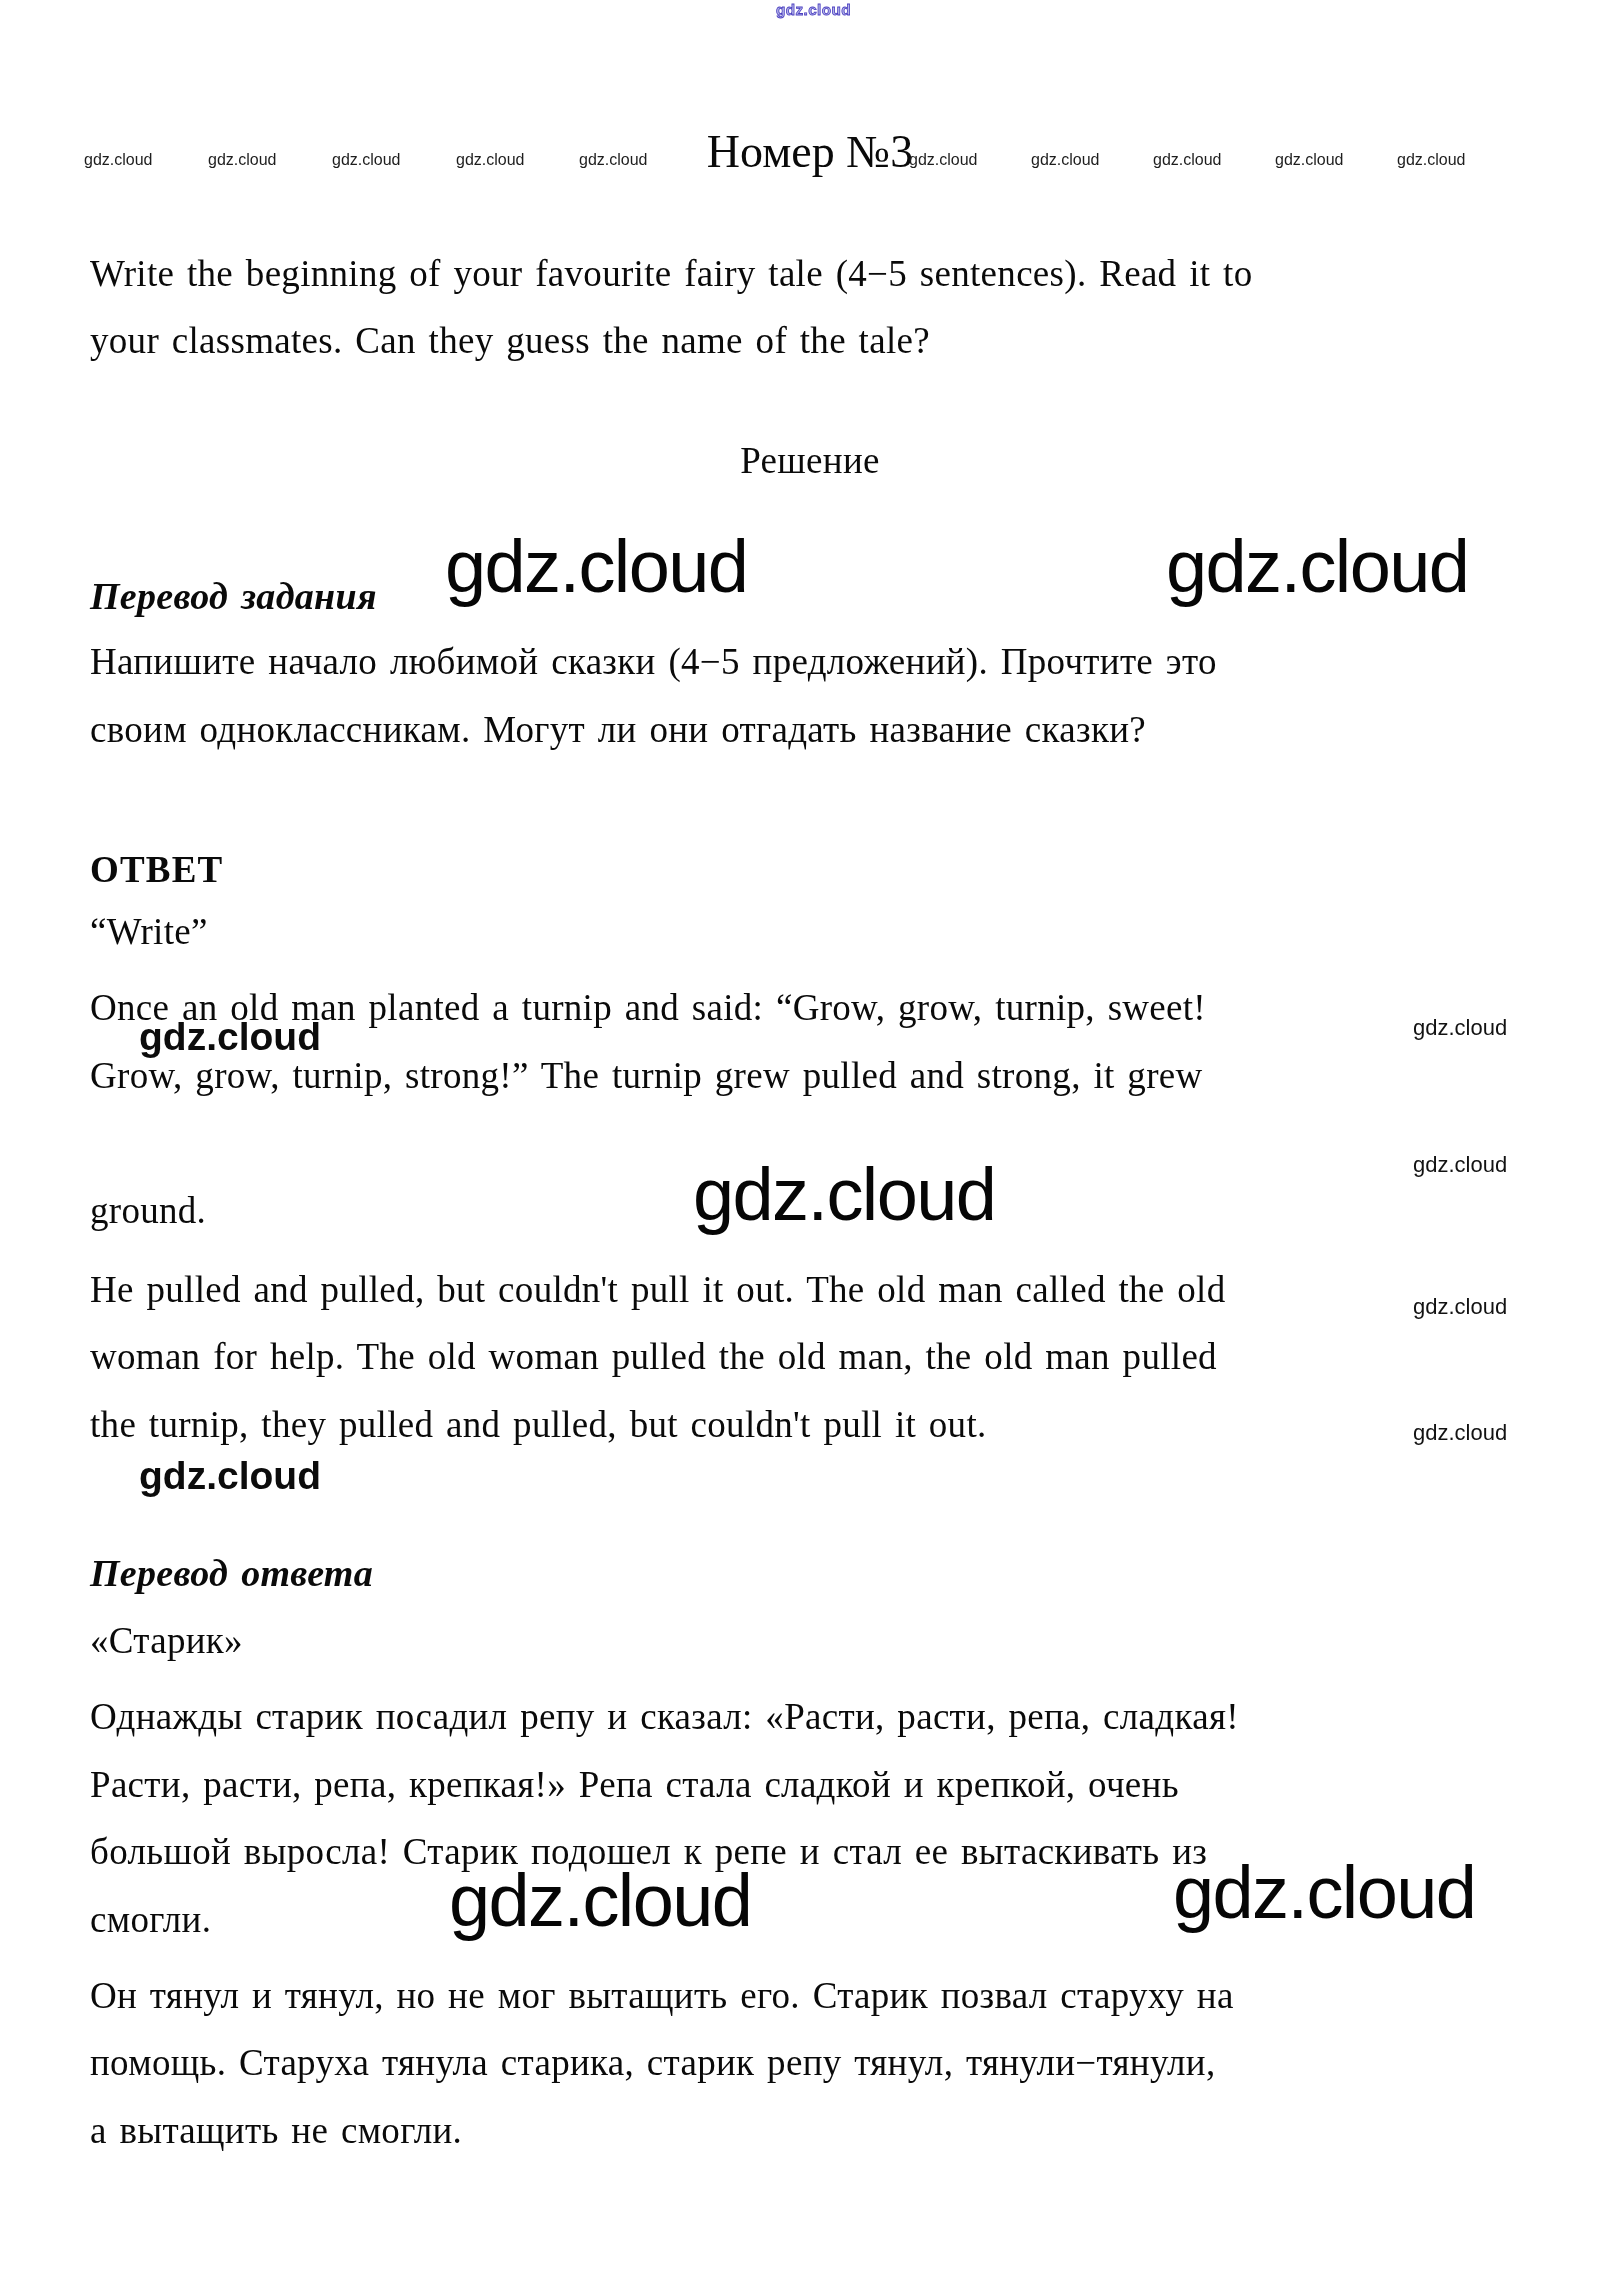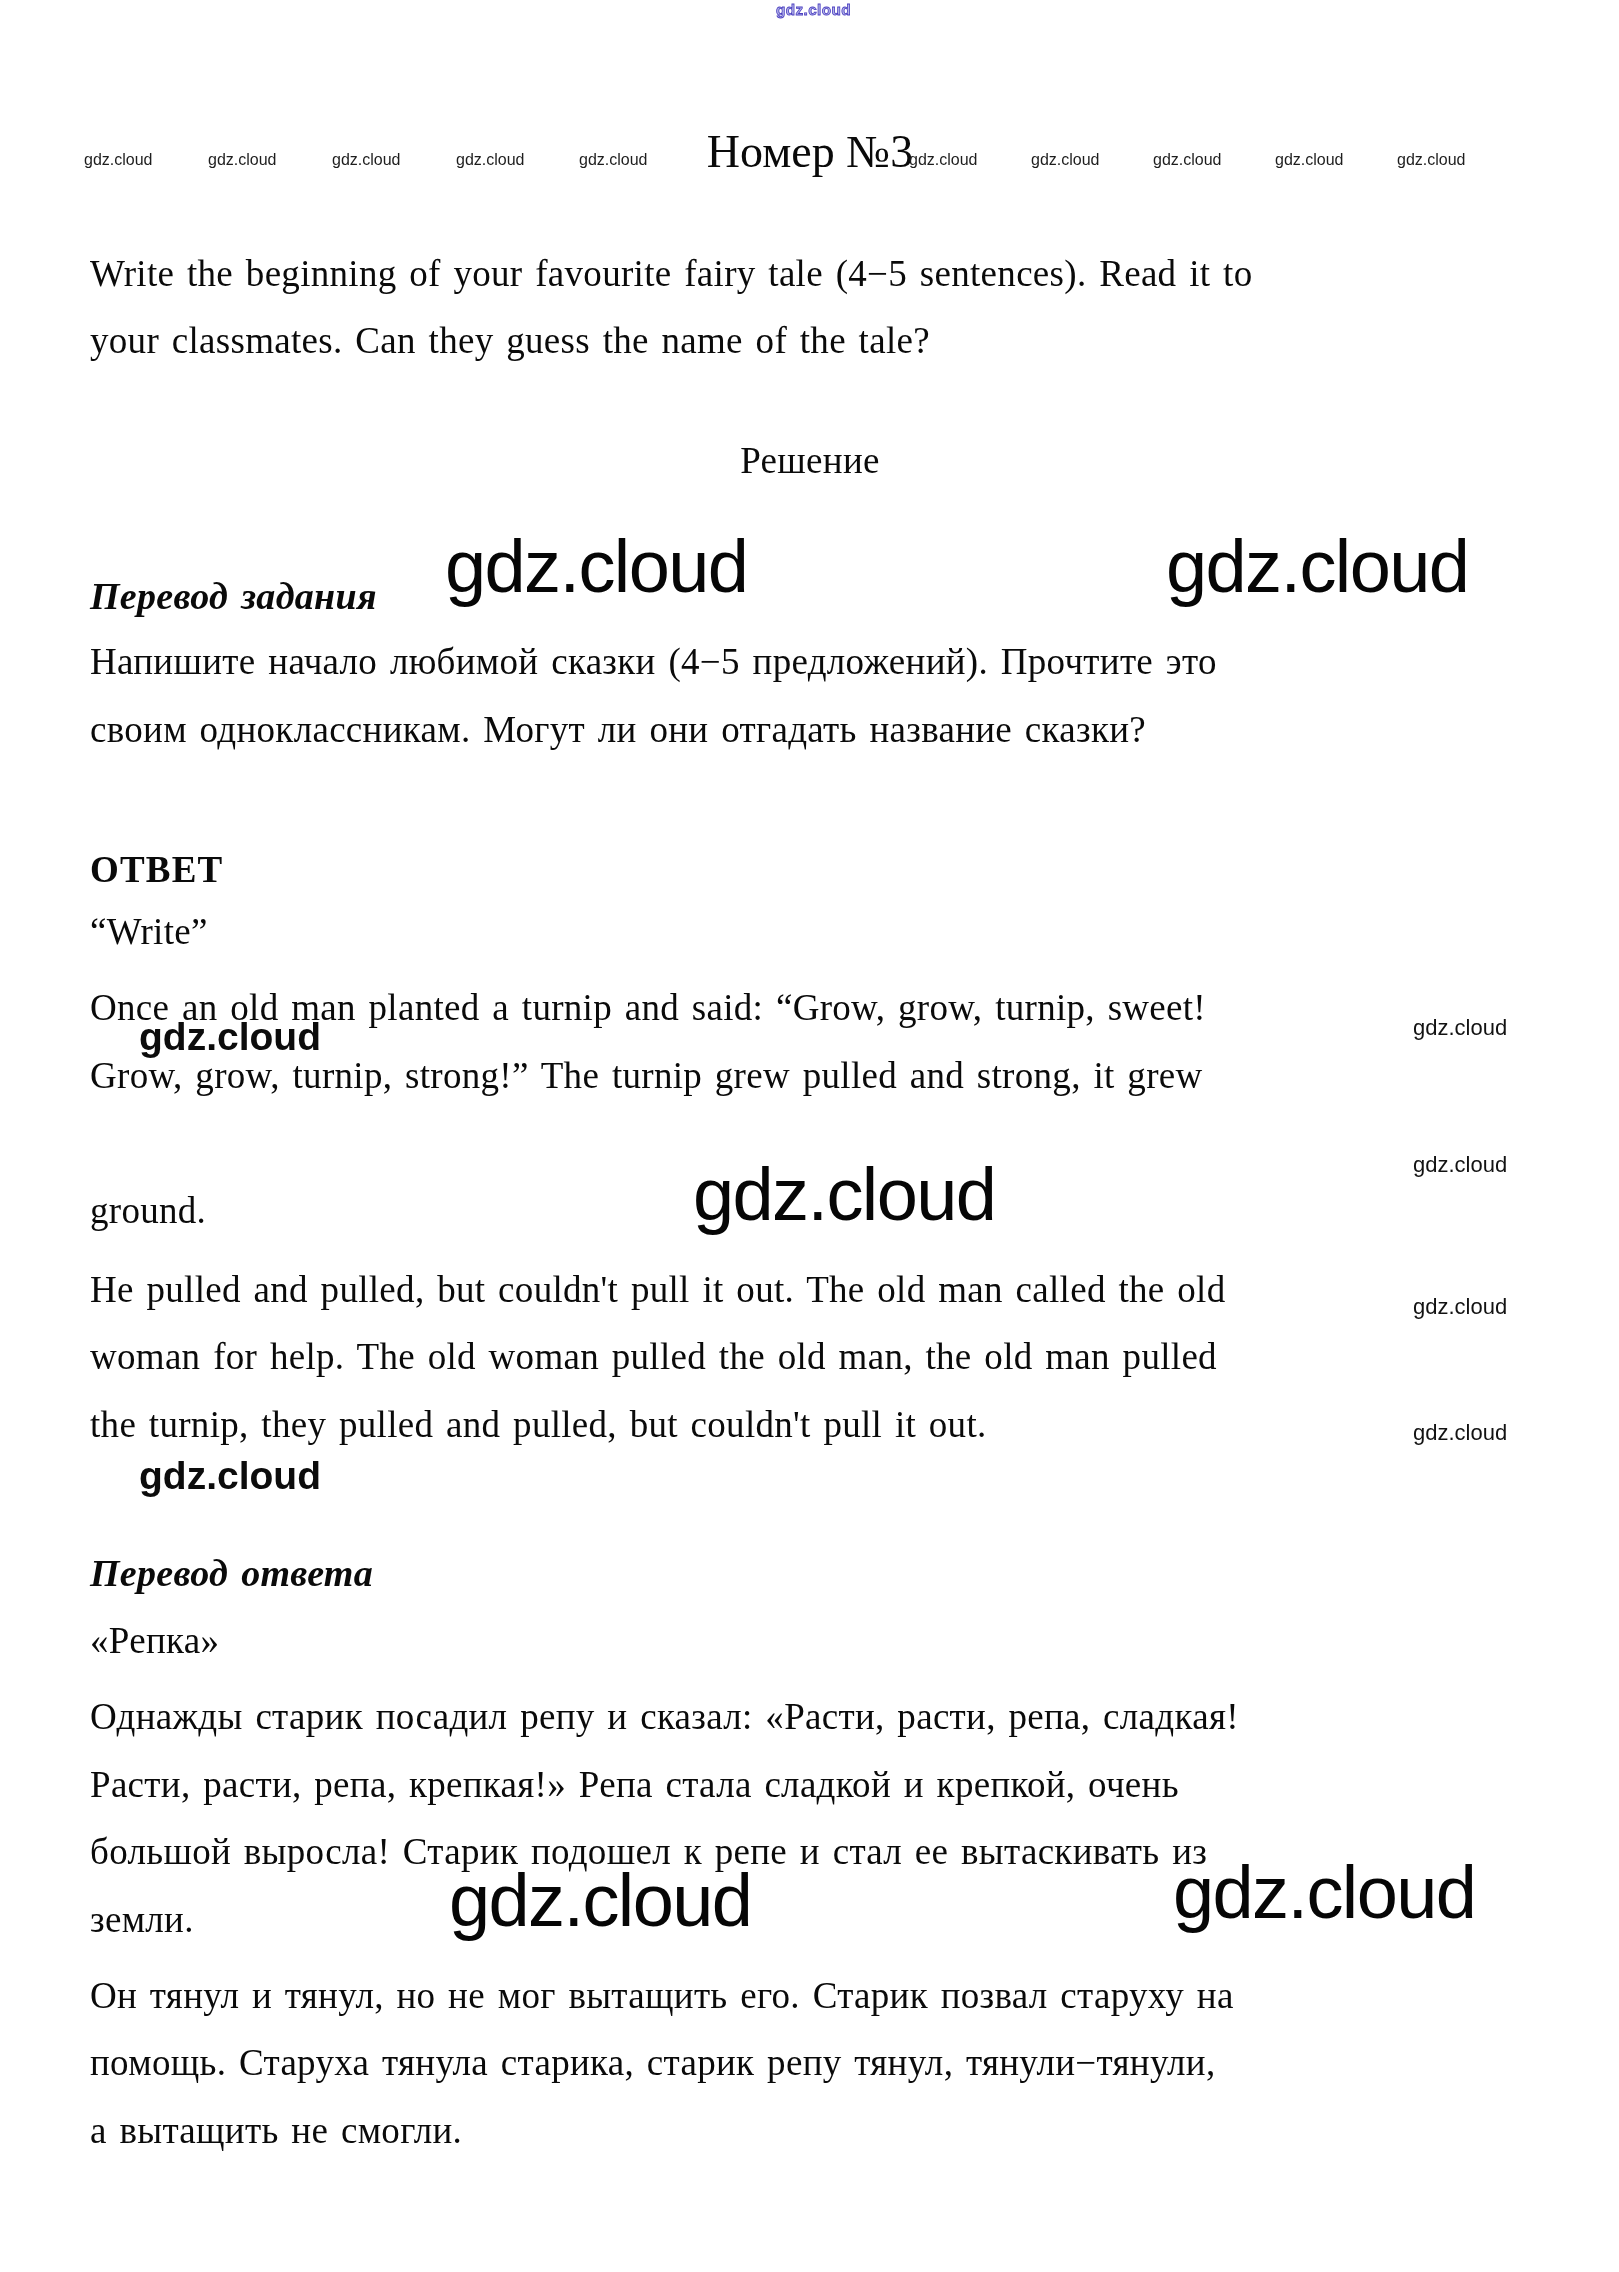--- a/index.html
+++ b/index.html
@@ -74,27 +74,27 @@
   <div class="line" style="top:1192px;">ground.</div>
 
   <div class="line" style="top:1271px;">He pulled and pulled, but couldn't pull it out. The old man called the old</div>
   <span class="wm wm-small" style="left:1413px; top:1296px;">gdz.cloud</span>
   <div class="line" style="top:1338px;">woman for help. The old woman pulled the old man, the old man pulled</div>
   <div class="line" style="top:1406px;">the turnip, they pulled and pulled, but couldn't pull it out.</div>
   <span class="wm wm-small" style="left:1413px; top:1422px;">gdz.cloud</span>
   <span class="wm wm-med" style="left:139px; top:1456px;">gdz.cloud</span>
 
   <div class="line h-bolditalic" style="top:1554px;">Перевод ответа</div>
-  <div class="line" style="top:1622px;">«Репка»</div>
+  <div class="line" style="top:1622px;">«Старик»</div>
 
   <div class="line" style="top:1698px;">Однажды старик посадил репу и сказал: «Расти, расти, репа, сладкая!</div>
   <div class="line" style="top:1833px;">большой выросла! Старик подошел к репе и стал ее вытаскивать из</div>
   <div class="line" style="top:1766px;">Расти, расти, репа, крепкая!» Репа стала сладкой и крепкой, очень</div>
   <span class="wm wm-big" style="left:449px; top:1864px;">gdz.cloud</span>
   <span class="wm wm-big" style="left:1173px; top:1856px;">gdz.cloud</span>
-  <div class="line" style="top:1901px;">земли.</div>
+  <div class="line" style="top:1901px;">смогли.</div>
 
   <div class="line" style="top:1977px;">Он тянул и тянул, но не мог вытащить его. Старик позвал старуху на</div>
   <div class="line" style="top:2044px;">помощь. Старуха тянула старика, старик репу тянул, тянули−тянули,</div>
   <div class="line" style="top:2112px;">а вытащить не смогли.</div>
 
 </div>
 
 
 </body></html>

